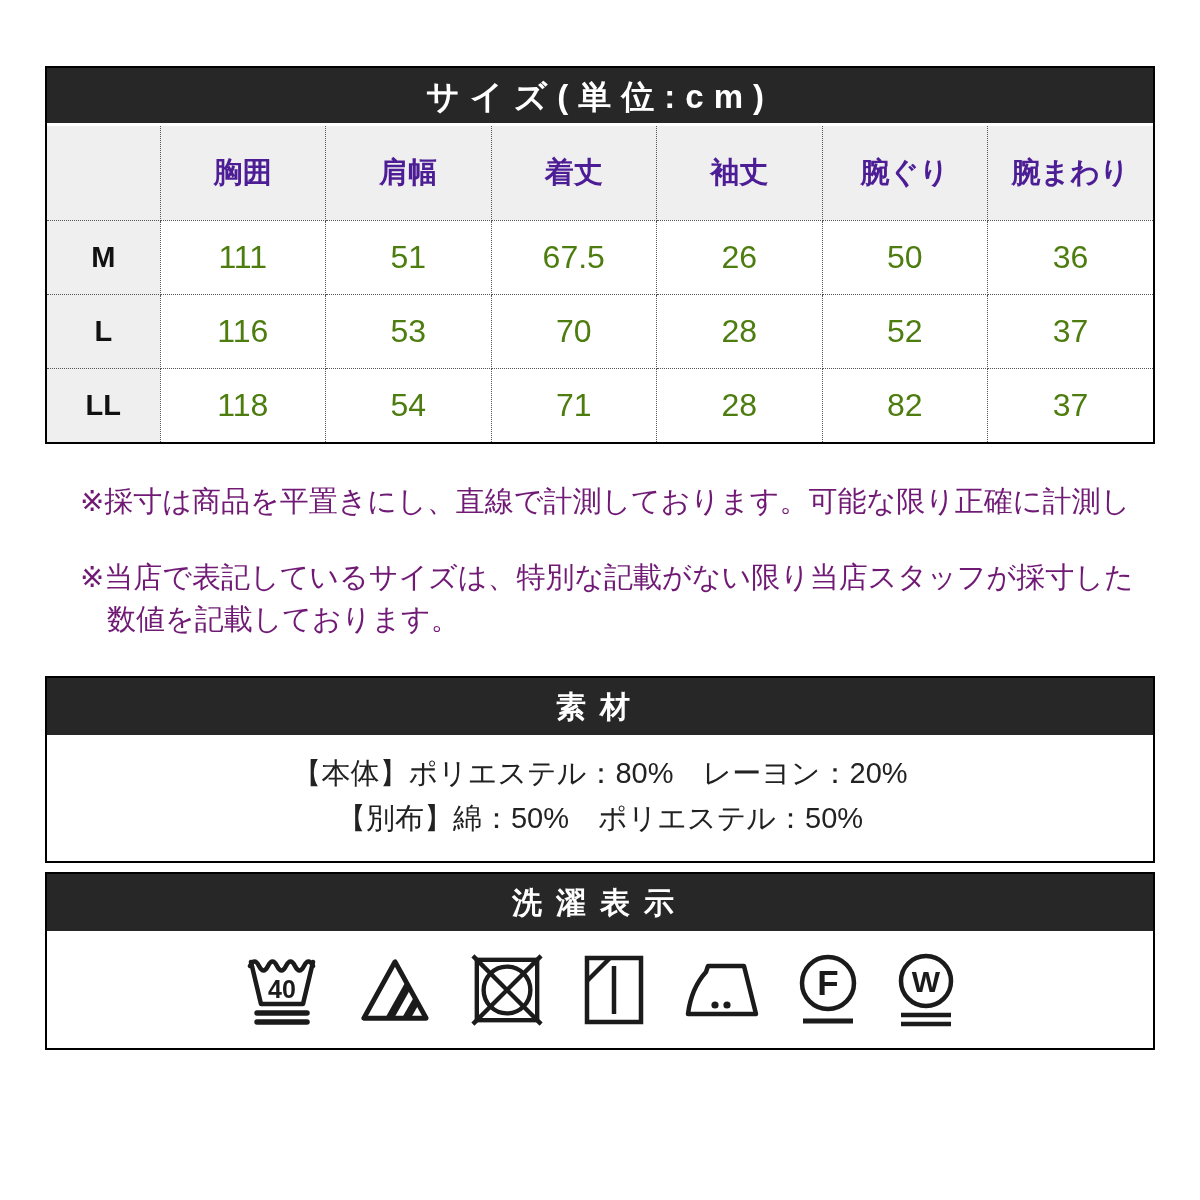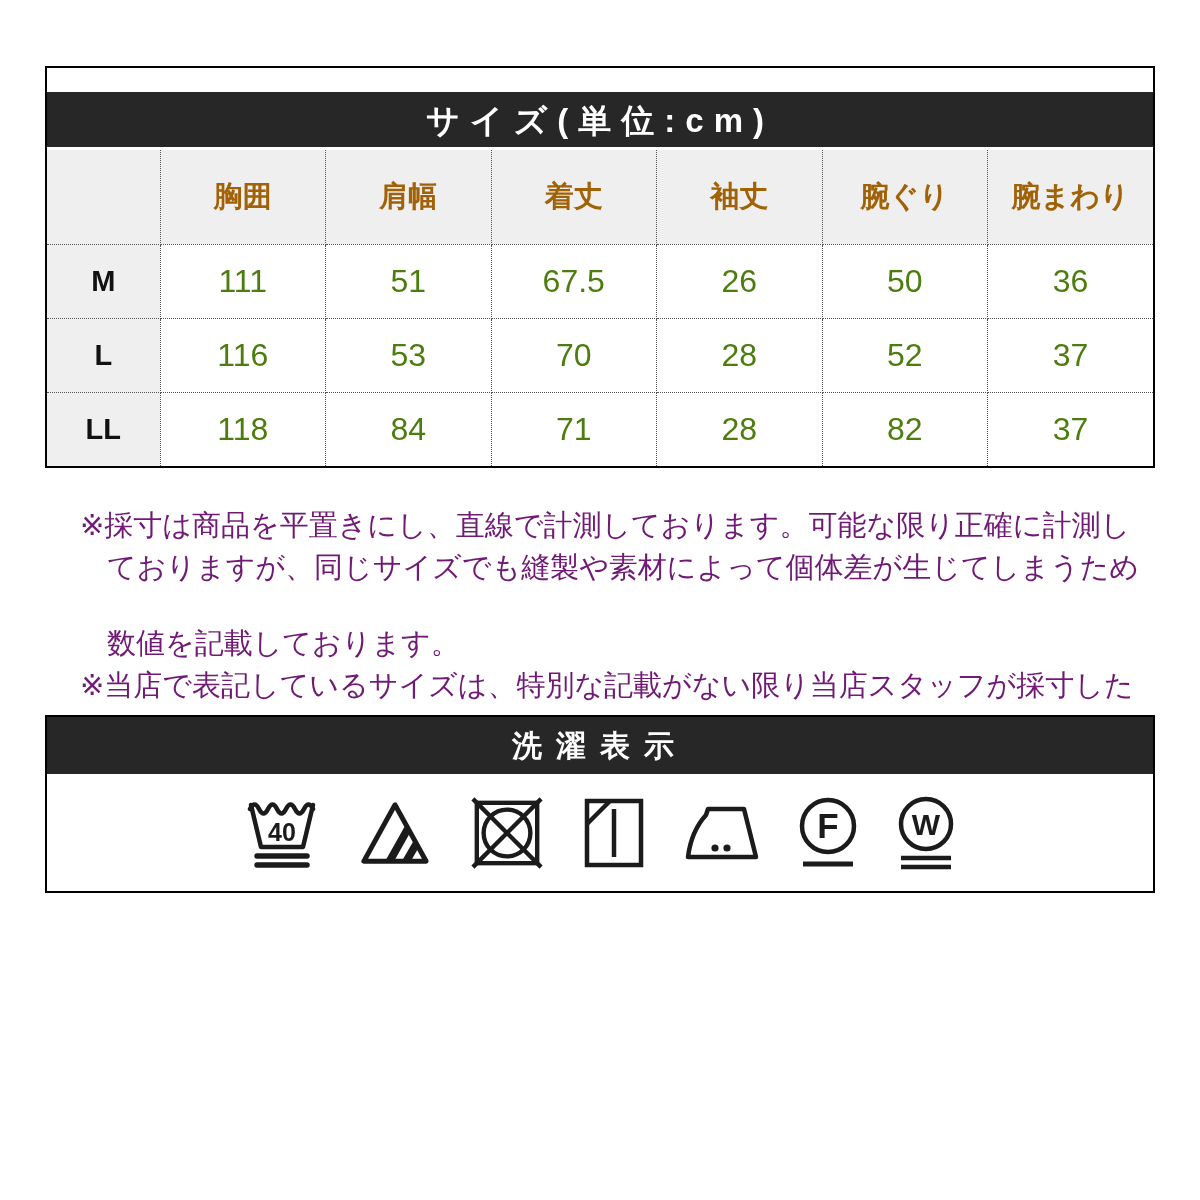--- a/index.html
+++ b/index.html
@@ -22,42 +22,41 @@
     font-weight: bold;
   }
 
   
   .size-bar {
     height: 58px;
     line-height: 58px;
     font-size: 33px;
     letter-spacing: 10px;
     border-bottom: 3px solid #fff;
-    margin-top: 24px;
   }
   table.size-table {
     width: 100%;
     border-collapse: collapse;
     table-layout: fixed;
   }
   table.size-table th, table.size-table td {
     border: 1px dotted #555;
     text-align: center;
     vertical-align: middle;
   }
   table.size-table tr > *:first-child { border-left: none; }
   table.size-table tr > *:last-child  { border-right: none; }
   table.size-table thead tr > *      { border-top: none; }
   table.size-table tbody tr:last-child > * { border-bottom: none; }
   table.size-table thead th {
     height: 94px;
     background: #efefef;
     font-size: 29px;
     font-weight: bold;
-    color: #a16207;
+    color: #4c1d95;
   }
   table.size-table tbody th {
     background: #efefef;
     font-size: 29px;
     font-weight: bold;
     color: #111;
   }
   table.size-table tbody tr { height: 74px; }
   table.size-table td {
     background: #fff;
@@ -149,41 +148,47 @@
           <td>116</td>
           <td>53</td>
           <td>70</td>
           <td>28</td>
           <td>52</td>
           <td>37</td>
         </tr>
         <tr>
           <th>LL</th>
           <td>118</td>
-          <td>84</td>
+          <td>54</td>
           <td>71</td>
           <td>28</td>
           <td>82</td>
           <td>37</td>
         </tr>
       </tbody>
     </table>
   </div>
 
   <div class="notes">
     <div class="note">
       <div class="line first">※採寸は商品を平置きにし、直線で計測しております。可能な限り正確に計測し</div>
-      <div class="line">ておりますが、同じサイズでも縫製や素材によって個体差が生じてしまうため</div>
     </div>
     <div class="note">
+      <div class="line first">※当店で表記しているサイズは、特別な記載がない限り当店スタッフが採寸した</div>
       <div class="line">数値を記載しております。</div>
-      <div class="line first">※当店で表記しているサイズは、特別な記載がない限り当店スタッフが採寸した</div>
-    </div>
-  </div>
-
+    </div>
+  </div>
+
+  <div class="box material">
+    <div class="bar sec-bar">素材</div>
+    <div class="mat-body">
+      <div>【本体】ポリエステル：80%　レーヨン：20%</div>
+      <div>【別布】綿：50%　ポリエステル：50%</div>
+    </div>
+  </div>
 
   <div class="box laundry">
     <div class="bar sec-bar">洗濯表示</div>
     <div class="icons-body">
 
       <span class="care-icon">
         <svg width="76" height="76" viewBox="0 0 76 76" fill="none" stroke-width="4.5" stroke-linecap="round">
           <path d="M6,14 C9,8 12,8 15,14 S21,20 24,14 S30,8 33,14 S39,20 42,14 S48,8 51,14 S57,20 60,14 S66,8 69,14"></path>
           <path d="M7,10 L17,52 L59,52 L69,10" stroke-linejoin="round"></path>
           <text x="38" y="46" font-size="25" text-anchor="middle">40</text>

